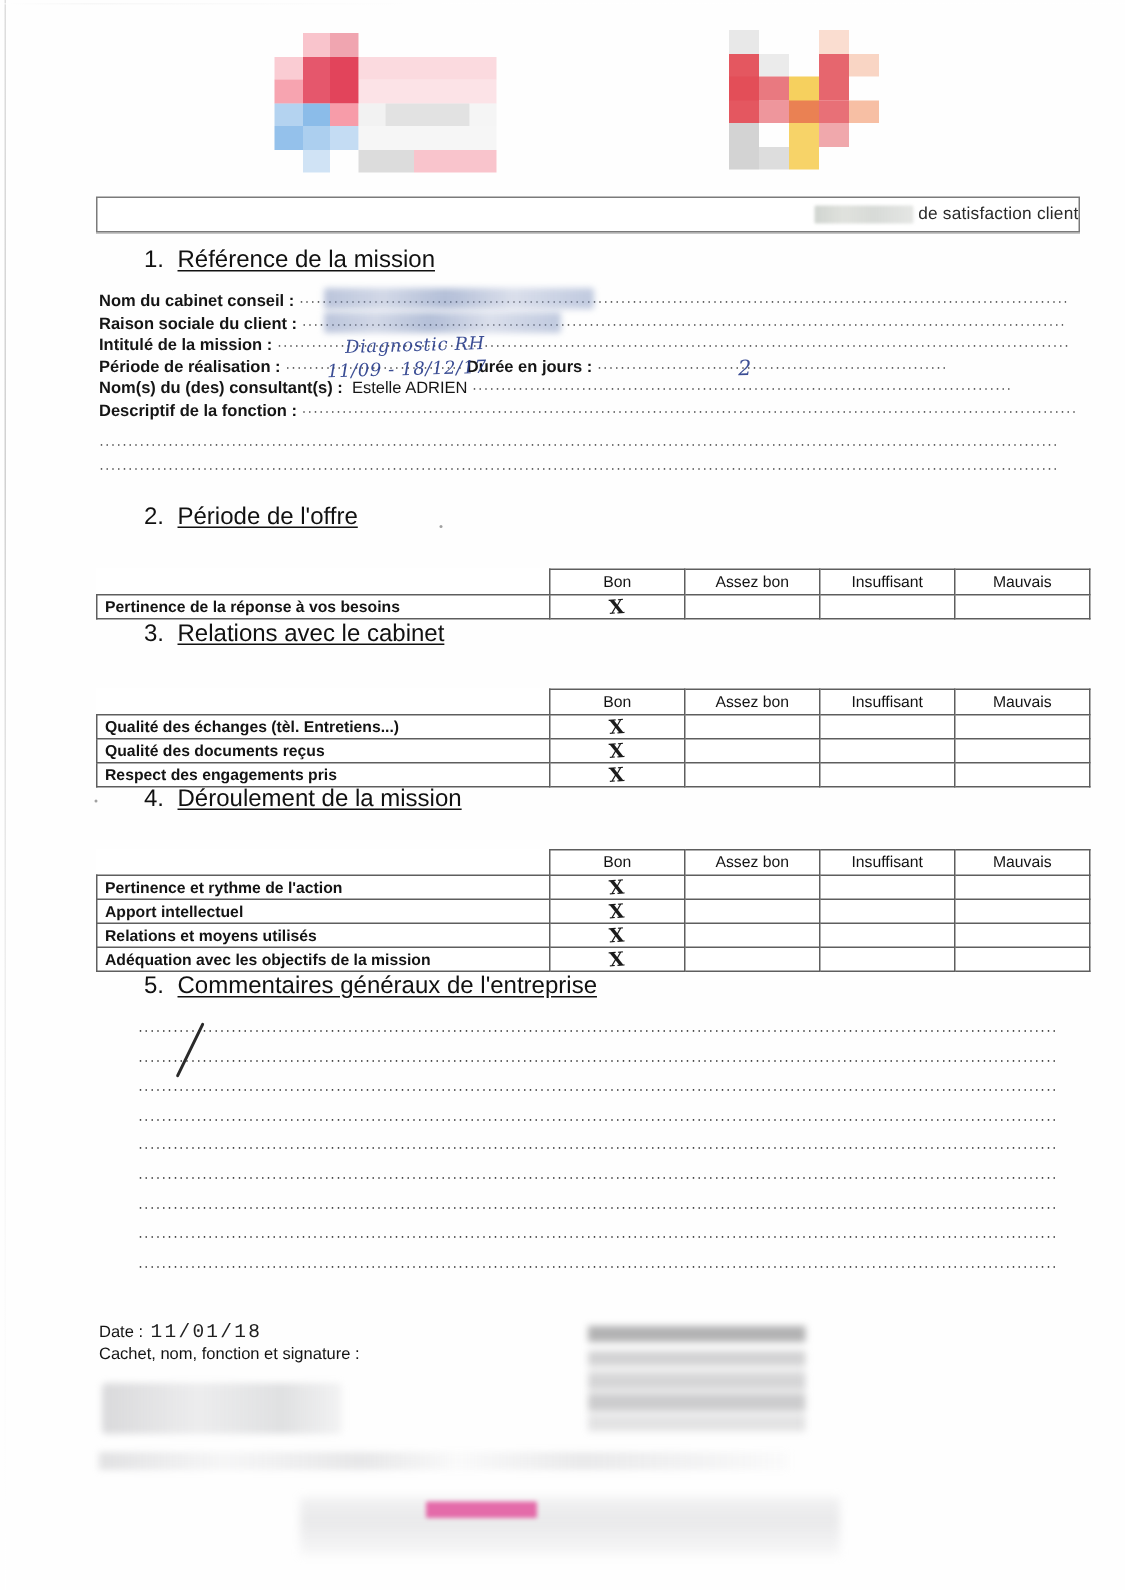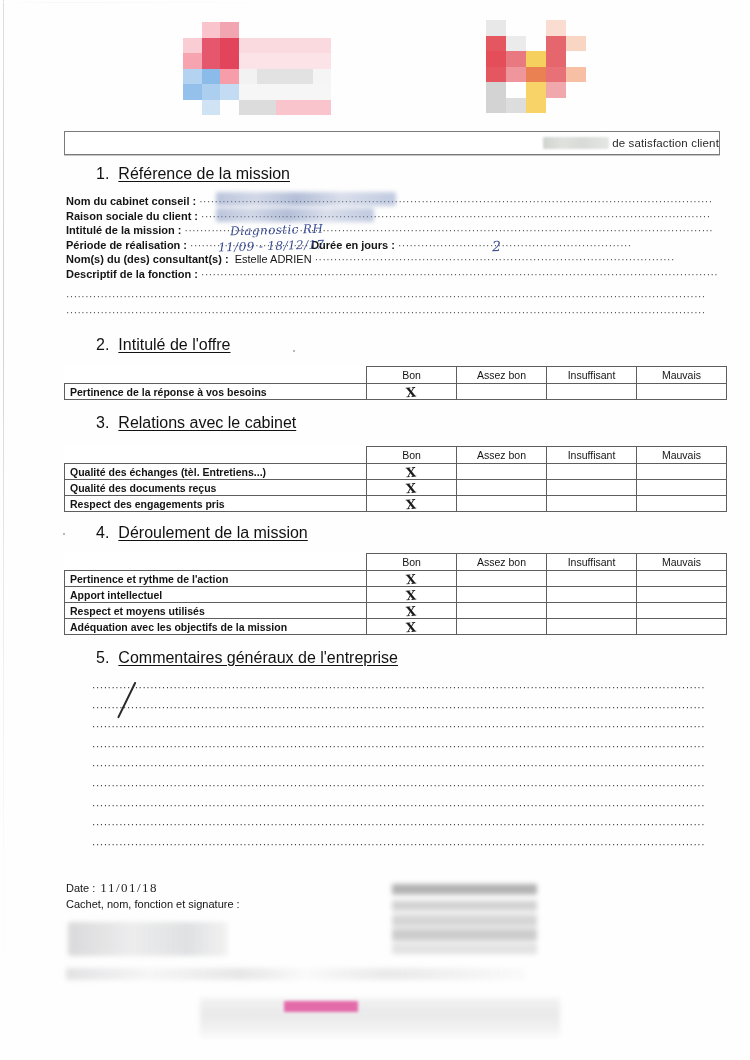--- a/index.html
+++ b/index.html
@@ -157,20 +157,21 @@
     opacity: .92;
   }
 
   
   .rtable {
     position: absolute;
     border-collapse: collapse;
     font-size: 10.5px;
     color: #141414;
     background: #fff;
+    margin-top: 13px;
   }
   .rtable td, .rtable th {
     border: 1px solid #5e5e5e;
     padding: 0;
     height: 15px;
     font-weight: bold;
   }
   .rtable .lab-cell {
     width: 296px;
     padding-left: 5px;
@@ -226,21 +227,21 @@
   .foot {
     position: absolute;
     left: 66px;
     top: 880px;
     font-size: 11px;
     color: #141414;
     white-space: nowrap;
   }
   .foot .l2 { margin-top: 2px; }
   .date-hw {
-    font-family: Liberation Serif, serif;
+    font-family: Liberation Mono, monospace;
     color: #1f1f1f;
     font-size: 13px;
     letter-spacing: 1.5px;
     margin-left: 5px;
   }
   .sig-blur {
     position: absolute;
     left: 68px;
     top: 922px;
     width: 160px;
@@ -423,21 +424,21 @@
   <div class="blur-blue" style="left:216px; top:208px; width:158px; height:14px;"></div>
 
   <div class="hw" style="left:230px; top:223px; font-size:12px;">Diagnostic RH</div>
   <div class="hw" style="left:218px; top:239px; font-size:12px;">11/09 - 18/12/17</div>
   <div class="hw" style="left:492px; top:238px; font-size:14px;">2</div>
 
   <div class="stray-dot" style="left:293px; top:350px;"></div>
   <div class="stray-dot" style="left:63px; top:533px;"></div>
 
   <div class="sec-head" style="left:96px; top:336px;">
-    <span class="num">2.</span><span class="lbl">Intitulé de l'offre</span>
+    <span class="num">2.</span><span class="lbl">Période de l'offre</span>
   </div>
 
   <table class="rtable" style="left:64px; top:366px;">
     <thead>
       <tr>
         <td class="hdr-blank"></td>
         <th class="opt">Bon</th>
         <th class="opt">Assez bon</th>
         <th class="opt">Insuffisant</th>
         <th class="opt">Mauvais</th>
@@ -516,21 +517,21 @@
         <td class="opt"></td>
       </tr>
       <tr>
         <td class="lab-cell">Apport intellectuel</td>
         <td class="opt"><span class="mark">X</span></td>
         <td class="opt"></td>
         <td class="opt"></td>
         <td class="opt"></td>
       </tr>
       <tr>
-        <td class="lab-cell">Respect et moyens utilisés</td>
+        <td class="lab-cell">Relations et moyens utilisés</td>
         <td class="opt"><span class="mark">X</span></td>
         <td class="opt"></td>
         <td class="opt"></td>
         <td class="opt"></td>
       </tr>
       <tr>
         <td class="lab-cell">Adéquation avec les objectifs de la mission</td>
         <td class="opt"><span class="mark">X</span></td>
         <td class="opt"></td>
         <td class="opt"></td>

